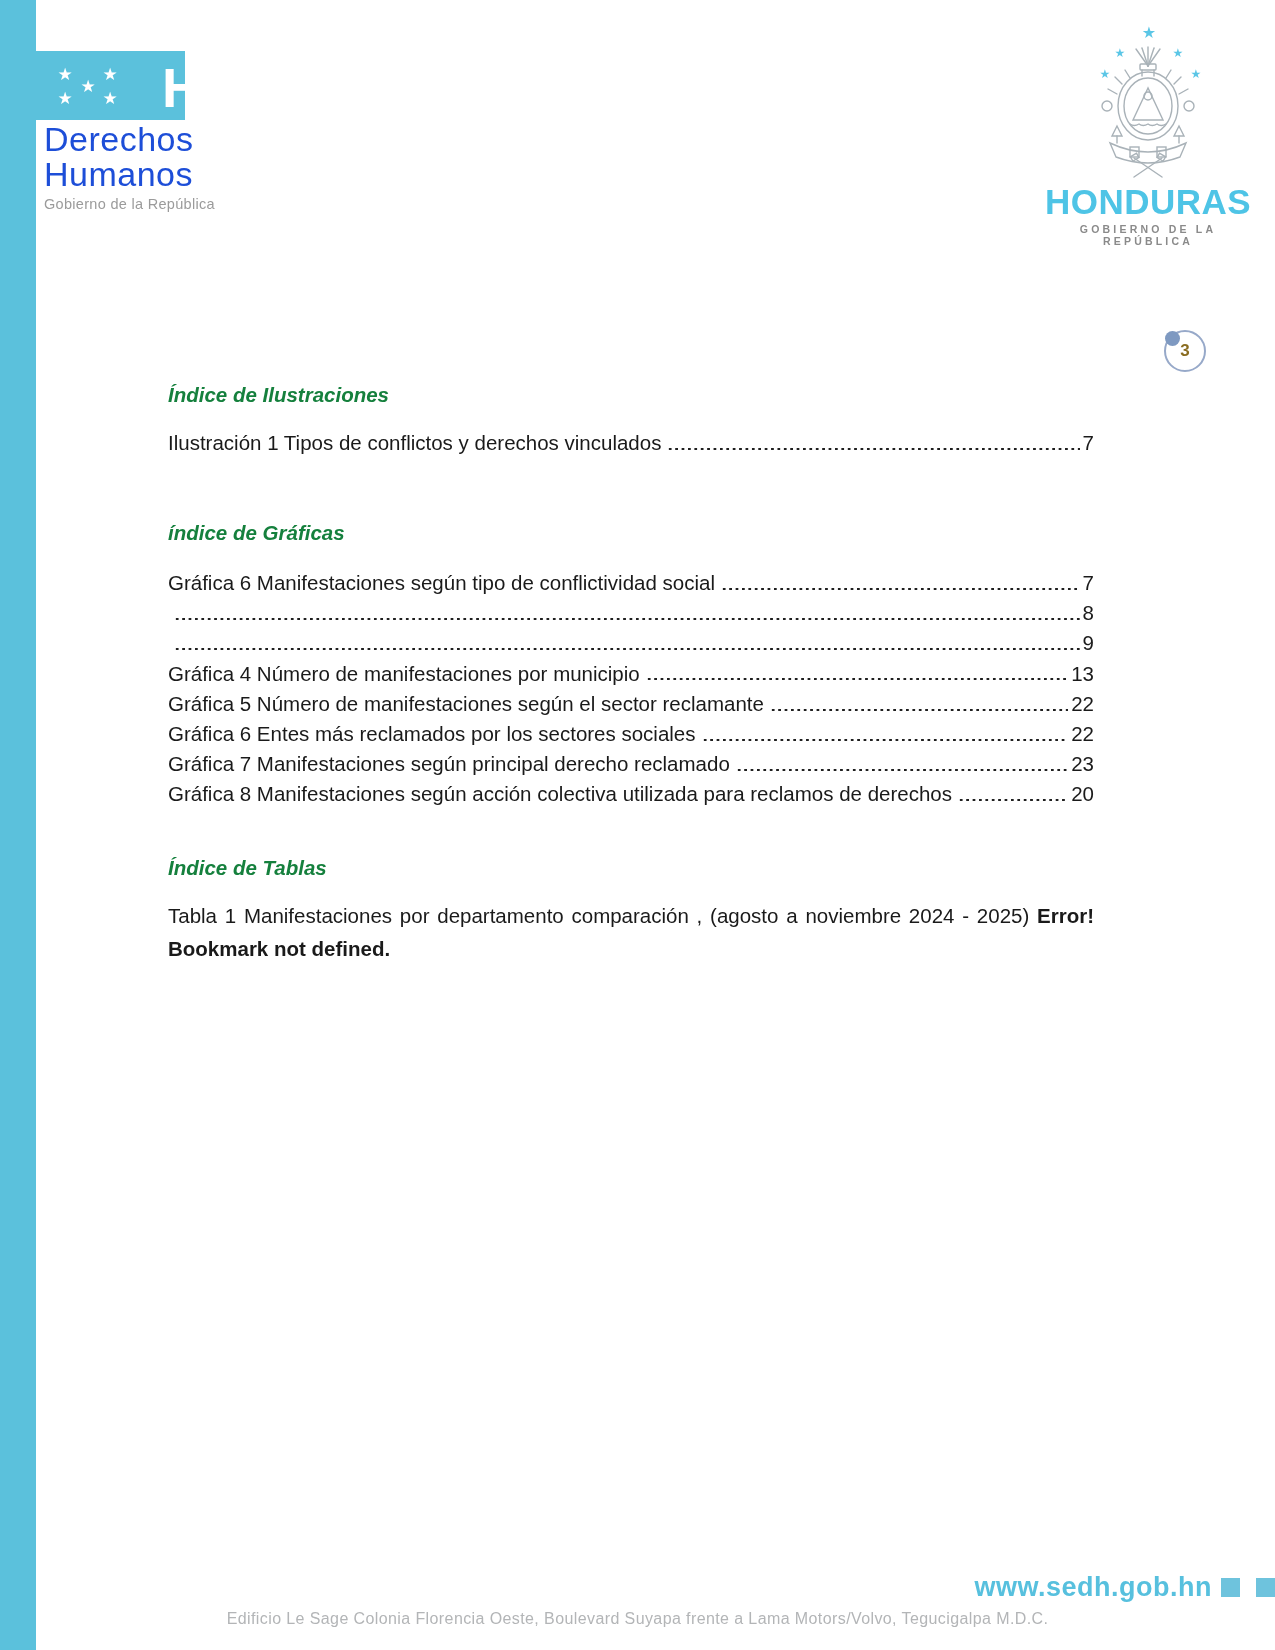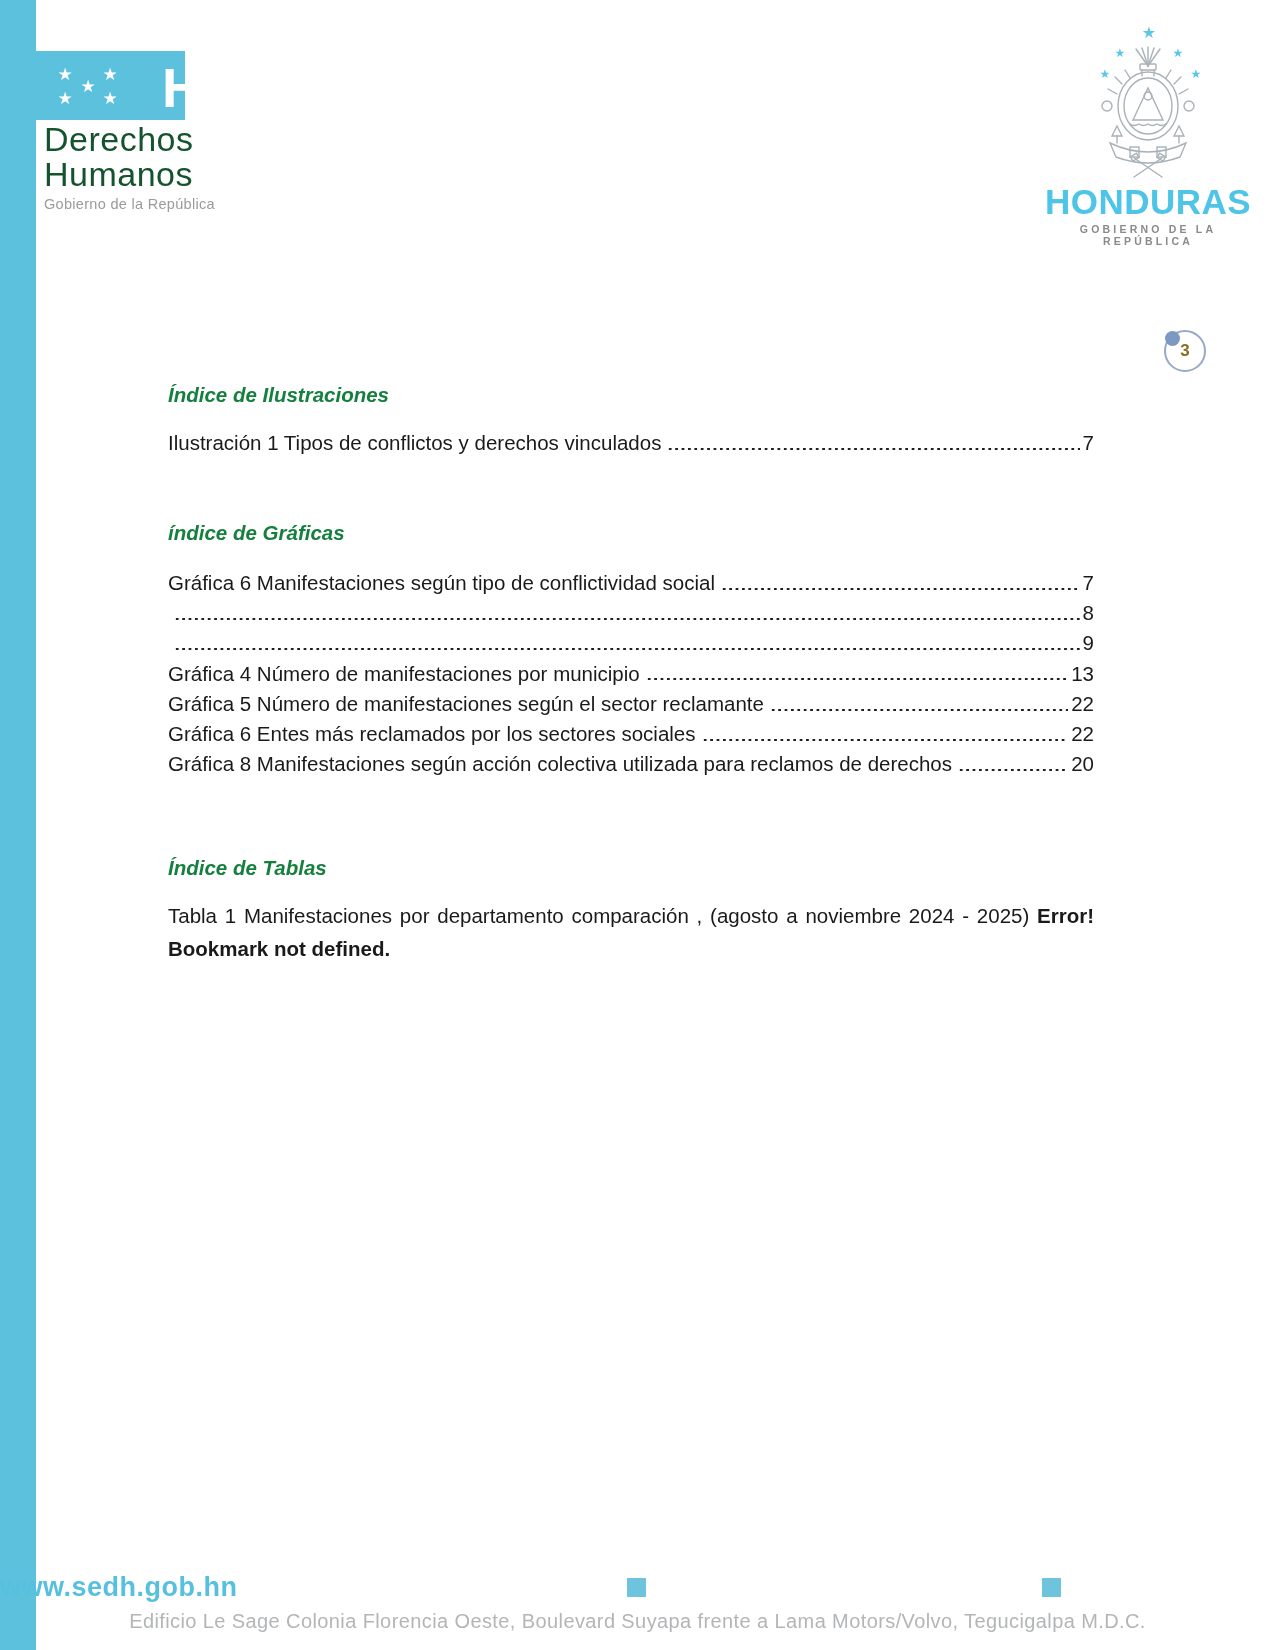--- a/index.html
+++ b/index.html
@@ -9,21 +9,21 @@
     position:relative; width:1275px; height:1650px; background:#ffffff;
     overflow:hidden; margin:0 auto;
   }
   
   .side-bar { position:absolute; left:0; top:0; width:36px; height:1650px; background:#5bc1dc; }
 
   
   .hlogo-box { position:absolute; left:36px; top:51px; width:149px; height:69px; background:#5bc1dc; }
   .hlogo-star { position:absolute; color:#ffffff; font-size:17px; line-height:1; transform:translate(-50%,-50%); }
   .hlogo-h { position:absolute; left:126px; top:10px; color:#ffffff; font-weight:700; font-size:55px; line-height:1; letter-spacing:0; }
-  .dh-title { position:absolute; left:44px; top:122px; color:#14532d; font-size:34px; line-height:35px; font-weight:400; letter-spacing:0.5px; }
+  .dh-title { position:absolute; left:44px; top:122px; color:#1d4ed8; font-size:34px; line-height:35px; font-weight:400; letter-spacing:0.5px; }
   .dh-sub { position:absolute; left:44px; top:196px; color:#9b9b9b; font-size:14.5px; letter-spacing:0.3px; }
 
   
   .gov-logo { position:absolute; left:1040px; top:20px; width:216px; height:215px; }
   .gov-star { position:absolute; color:#5bc6e6; line-height:1; transform:translate(-50%,-50%); }
   .coat { position:absolute; left:58px; top:26px; }
   .gov-name { position:absolute; left:0; top:162px; width:216px; text-align:center; color:#4ec4e6; font-size:35px; font-weight:700; letter-spacing:0.5px; }
   .gov-sub { position:absolute; left:0; top:203px; width:216px; text-align:center; color:#8a8a8a; font-size:10.5px; font-weight:600; letter-spacing:3.2px; }
 
   
@@ -42,26 +42,26 @@
   .toc-row { display:flex; align-items:center; font-size:20.5px; height:30.2px; }
   .toc-label { white-space:nowrap; }
   .toc-dots { flex:1; align-self:stretch; margin:0 3px 0 6px; min-width:16px;
     background-image:radial-gradient(circle, #1f1f1f 1.25px, transparent 1.6px);
     background-size:6.4px 6.4px; background-repeat:repeat-x; background-position:left bottom 6px; }
   .toc-page { white-space:nowrap; }
   .tabla-para { top:899px; font-size:20.5px; line-height:33px; text-align:justify; }
   .tabla-error { font-weight:700; }
 
   
-  .footer-site { position:absolute; left:0; top:1572px; width:1061px; display:flex; justify-content:space-between; align-items:center; }
+  .footer-site { position:absolute; left:0; top:1572px; width:1275px; display:flex; justify-content:flex-end; align-items:center; }
   .site-text { color:#57c0de; font-size:27px; font-weight:600; letter-spacing:0.5px; }
   .site-sq { width:19px; height:19px; background:#6ec3dd; display:inline-block; }
   .sq1 { margin-left:9px; }
   .sq2 { margin-left:16px; }
-  .footer-address { position:absolute; left:0; top:1610px; width:1275px; text-align:center; color:#b3b5b7; font-size:20px; letter-spacing:0.4px; }
+  .footer-address { position:absolute; left:0; top:1610px; width:1275px; text-align:center; color:#b3b5b7; font-size:16px; letter-spacing:0.4px; }
 </style>
 </head>
 <body>
 
 <div class="page">
 
   <div class="side-bar"></div>
 
   <div class="hlogo-box">
     <span class="hlogo-star" style="left:29px; top:23px;">★</span>
@@ -166,20 +166,25 @@
       <span class="toc-label">Gráfica 5 Número de manifestaciones según el sector reclamante</span>
       <span class="toc-dots"></span>
       <span class="toc-page">22</span>
     </div>
     <div class="toc-row">
       <span class="toc-label">Gráfica 6 Entes más reclamados por los sectores sociales</span>
       <span class="toc-dots"></span>
       <span class="toc-page">22</span>
     </div>
     <div class="toc-row">
+      <span class="toc-label">Gráfica 7 Manifestaciones según principal derecho reclamado</span>
+      <span class="toc-dots"></span>
+      <span class="toc-page">23</span>
+    </div>
+    <div class="toc-row">
       <span class="toc-label">Gráfica 8 Manifestaciones según acción colectiva utilizada para reclamos de derechos</span>
       <span class="toc-dots"></span>
       <span class="toc-page">20</span>
     </div>
   </div>
 
   <div class="main toc-heading h-tablas">Índice de Tablas</div>
   <p class="main tabla-para"><span>Tabla 1 Manifestaciones por departamento comparación , (agosto a noviembre 2024 - 2025) </span><span class="tabla-error">Error! Bookmark not defined.</span></p>
 
   <div class="footer-site">

